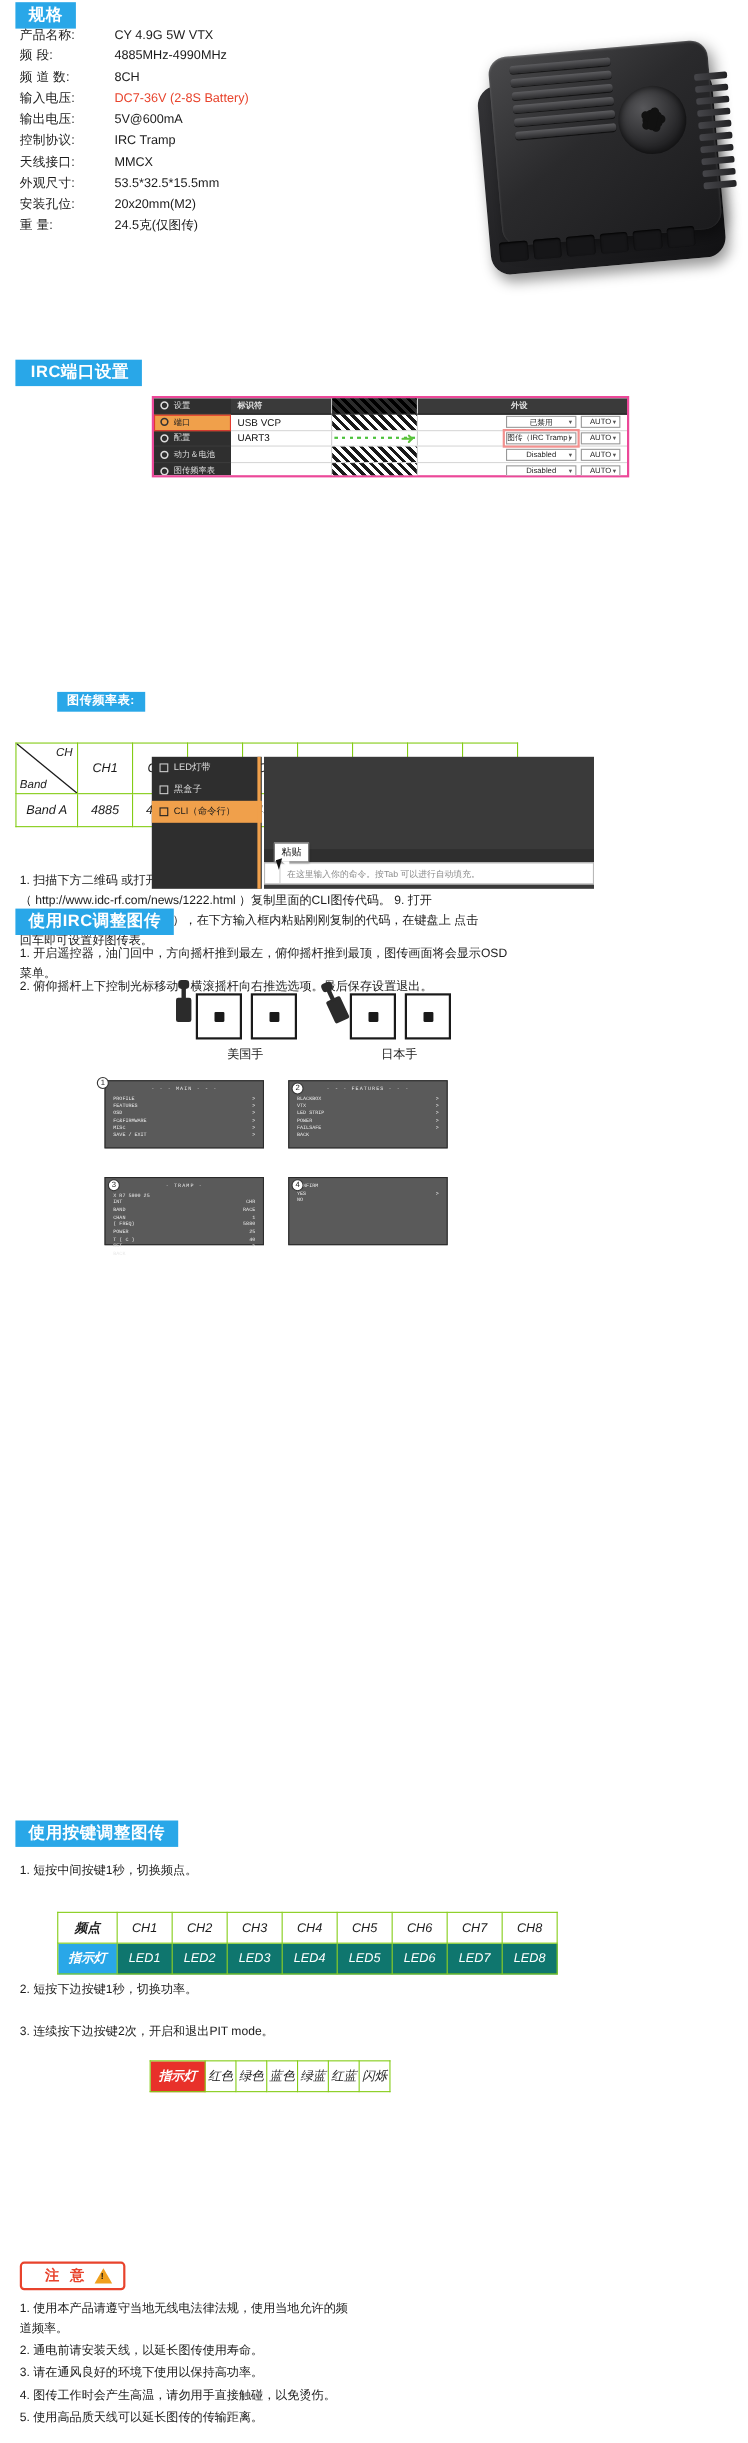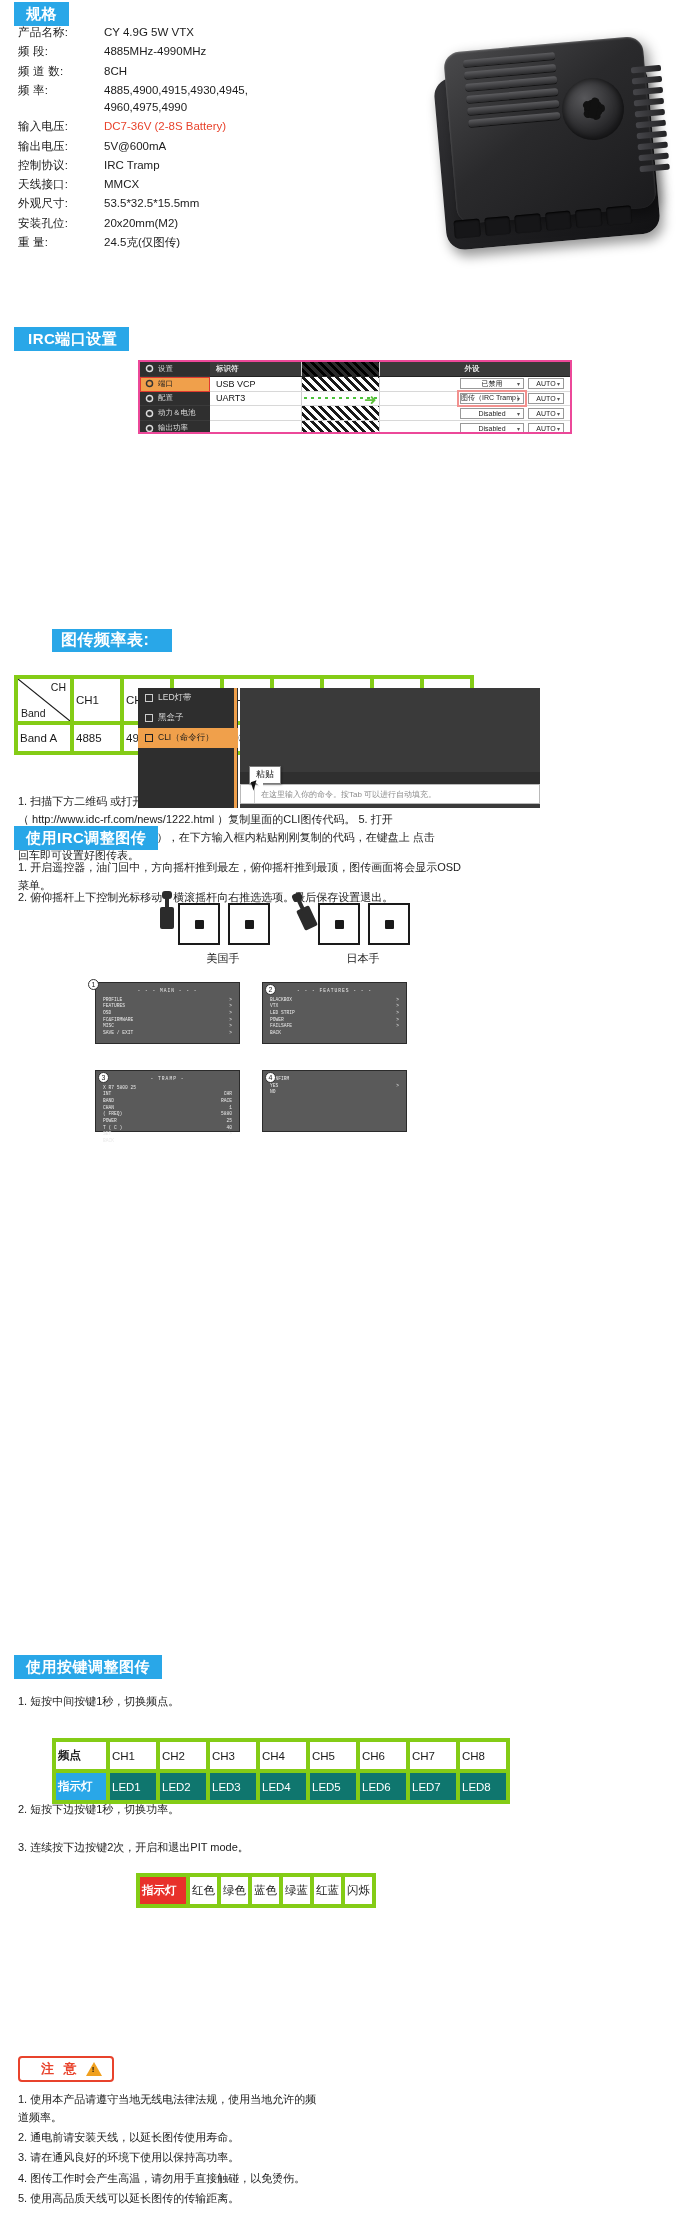--- a/index.html
+++ b/index.html
@@ -10,21 +10,21 @@
     color:#111; position:relative; overflow:hidden;
   }
   .page { position:relative; width:680px; height:2221px; }
 
   
   .sec-head {
     display:inline-block; background:#29a7e8; color:#fff;
     font-weight:bold; padding:3px 12px 4px 12px; font-size:15px;
     letter-spacing:0.5px; line-height:1.15;
   }
-  .sec-head.sm { font-size:16px; padding:2px 23px 3px 9px; }
+  .sec-head.sm { font-size:11px; padding:2px 9px 3px 9px; }
 
   
   .spec { position:absolute; left:18px; top:24px; width:330px; }
   .spec-row { display:flex; align-items:flex-start; margin-bottom:2px; }
   .spec-k {
     width:86px; flex:0 0 86px; font-size:11.5px; color:#1b1b1b;
     white-space:nowrap; letter-spacing:0.2px; line-height:1.5;
   }
   .spec-v { font-size:11.5px; color:#1b1b1b; line-height:1.5; white-space:pre-line; }
   .spec-v.red { color:#e8432c; }
@@ -86,22 +86,22 @@
   .sel { border:1px solid #999; background:#fff; font-size:7px; height:10.5px;
          min-width:64px; display:flex; align-items:center; justify-content:center; position:relative; color:#222;}
   .sel:after{ content:"▾"; position:absolute; right:3px; font-size:6px; color:#555; }
   .sel.auto { min-width:36px; }
   .sel.hl { outline:2px solid #f2918f; outline-offset:1px; }
   .arrow { position:absolute; left:-16px; top:50%; margin-top:-6px; color:#5ec23c; font-size:15px;
            font-weight:bold; line-height:1; }
 
   
   table.gt { border-collapse:collapse; }
-  table.gt td, table.gt th { border:4px solid #84cc16; text-align:left; font-weight:normal;
-        font-size:11.5px; color:#1b1b1b; padding:6px 2px; }
+  table.gt td, table.gt th { border:1px solid #84cc16; text-align:center; font-weight:normal;
+        font-size:11.5px; color:#1b1b1b; padding:6px 2px;font-style:italic; }
 
   .freq-tbl { position:absolute; left:14px; top:675px; }
   .freq-tbl td { width:50px; height:30px; }
   .freq-tbl td.corner { width:56px; position:relative; padding:0; height:46px; }
   .corner-inner { position:relative; width:100%; height:100%; }
   .corner-inner .ch { position:absolute; right:4px; top:2px; font-size:10.5px; }
   .corner-inner .band { position:absolute; left:3px; bottom:2px; font-size:10.5px; }
   .corner-inner .slash { position:absolute; left:0; top:0; width:100%; height:100%; }
 
   
@@ -182,25 +182,20 @@
       </div>
       <div class="spec-row">
         <div class="spec-k">频    段:</div>
         <div class="spec-v">4885MHz-4990MHz</div>
       </div>
       <div class="spec-row">
         <div class="spec-k">频 道 数:</div>
         <div class="spec-v">8CH</div>
       </div>
       <div class="spec-row">
-        <div class="spec-k">频    率:</div>
-        <div class="spec-v">4885,4900,4915,4930,4945,
-4960,4975,4990</div>
-      </div>
-      <div class="spec-row">
         <div class="spec-k">输入电压:</div>
         <div class="spec-v red">DC7-36V  (2-8S Battery)</div>
       </div>
       <div class="spec-row">
         <div class="spec-k">输出电压:</div>
         <div class="spec-v">5V@600mA</div>
       </div>
       <div class="spec-row">
         <div class="spec-k">控制协议:</div>
         <div class="spec-v">IRC Tramp</div>
@@ -288,21 +283,21 @@
         <div class="bf-item">
           <span class="bf-ic"><svg width="9" height="9" viewBox="0 0 10 10">
               <circle cx="5" cy="5" r="3.4" fill="none" stroke="#ddd" stroke-width="1.6"></circle>
             </svg></span>
           <span>动力＆电池</span>
         </div>
         <div class="bf-item">
           <span class="bf-ic"><svg width="9" height="9" viewBox="0 0 10 10">
               <circle cx="5" cy="5" r="3.4" fill="none" stroke="#ddd" stroke-width="1.6"></circle>
             </svg></span>
-          <span>输出功率</span>
+          <span>图传频率表</span>
         </div>
       </div>
     <div class="bf-main" id="bf-main">
         <div class="bf-row hdr">
           <div class="c1">标识符</div>
           <div class="c2 hatch"></div>
           <div class="c3">外设</div>
         </div>
         <div class="bf-row">
           <div class="c1">USB VCP</div>
@@ -374,21 +369,21 @@
       <td>4945</td>
       <td>4960</td>
       <td>4975</td>
       <td>4990</td>
     </tr>
   </tbody>
     </table>
 
   <div class="para" style="left:18px;top:792px;width:470px;">
     <div>1. 扫描下方二维码 或打开浏览器输入网址:</div>
-    <div>（ http://www.idc-rf.com/news/1222.html ）复制里面的CLI图传代码。  5. 打开</div>
+    <div>（ http://www.idc-rf.com/news/1222.html ）复制里面的CLI图传代码。  9. 打开</div>
     <div>betaflight，点击CLI（命令行），在下方输入框内粘贴刚刚复制的代码，在键盘上 点击</div>
     <div>回车即可设置好图传表。</div>
   </div>
 
   <div class="cli-box" id="cli-menu">
       <div class="cli-item">
         <span style="display:inline-block;width:8px;height:8px;border:1.2px solid #ccc;"></span>
         <span>LED灯带</span>
       </div>
       <div class="cli-item">

